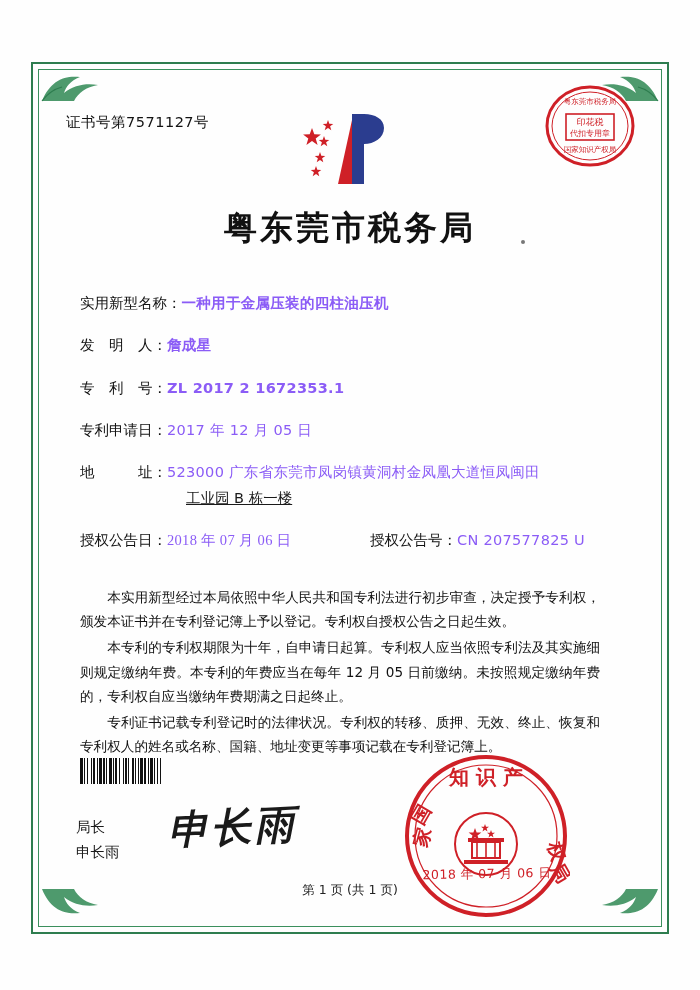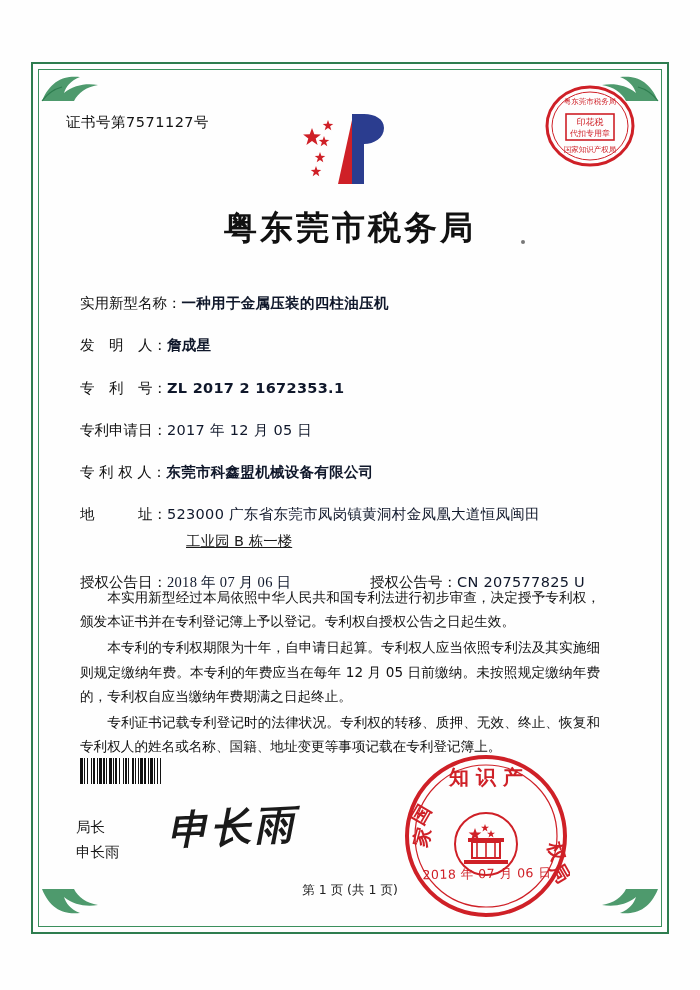--- a/index.html
+++ b/index.html
@@ -115,21 +115,21 @@
     align-items: flex-start;
     margin-bottom: 20.5px;
   }
   .f-label {
     white-space: pre;
     letter-spacing: 0px;
     color: #111;
     flex: none;
   }
   .f-value {
-    color: #0f172a;
+    color: #8b5cf6;
     letter-spacing: 0.3px;
   }
   .f-value.bold { font-weight: bold; }
   .addr-second {
     margin-left: 106px;
     margin-top: -16px;
     margin-bottom: 20px;
     font-size: 14.5px;
     text-decoration: underline;
   }
@@ -299,24 +299,20 @@
     <div class="field-row">
       <span class="f-label">专　利　号：</span>
       <span class="f-value bold">ZL 2017 2 1672353.1</span>
     </div>
 
     <div class="field-row">
       <span class="f-label">专利申请日：</span>
       <span class="f-value">2017 年 12 月 05 日</span>
     </div>
 
-    <div class="field-row">
-      <span class="f-label">专 利 权 人：</span>
-      <span class="f-value bold">东莞市科鑫盟机械设备有限公司</span>
-    </div>
 
     <div class="field-row">
       <span class="f-label">地　　　址：</span>
       <span class="f-value">523000  广东省东莞市凤岗镇黄洞村金凤凰大道恒凤闽田</span>
     </div>
     <div class="addr-second">工业园 B 栋一楼</div>
 
     <div class="two-col">
       <div class="col-a">
         <span class="f-label">授权公告日：</span>

